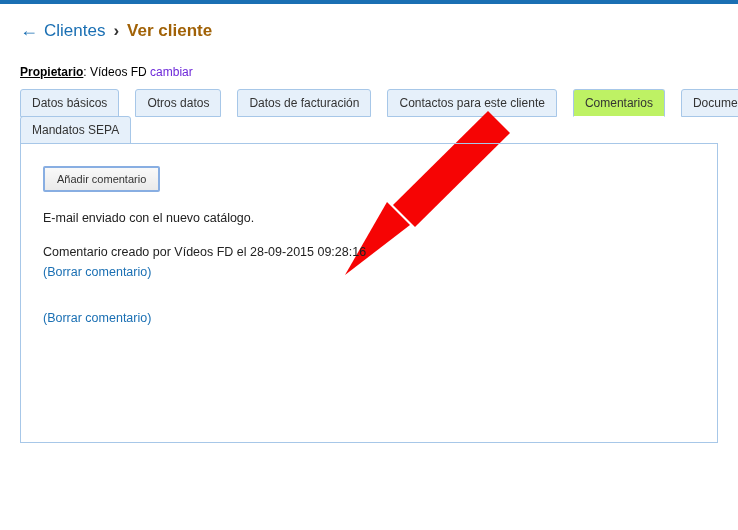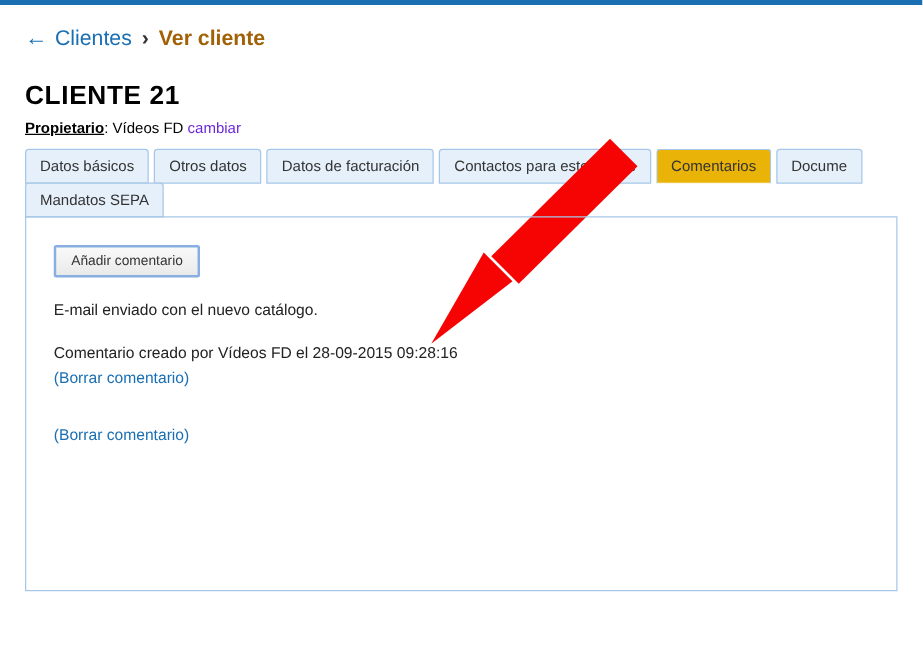--- a/index.html
+++ b/index.html
@@ -55,35 +55,35 @@
       margin-bottom: 10px;
     }
     .owner-label { font-weight: bold; text-decoration: underline; }
     .owner-link {
       color: #6d28d9;
       cursor: pointer;
       text-align: center;
     }
     .tabs {
       display: flex;
-      gap: 4px;
+      gap: 16px;
     }
     .tab {
       border: 1px solid #a7c7e8;
       background: #e6f0fa;
       padding: 6px 11px;
       font-size: 12px;
       color: #333;
       border-radius: 3px 3px 0 0;
       cursor: pointer;
       white-space: nowrap;
       position: relative;
     }
     .tab.active {
-      background: #eab308;
+      background: #bef264;
       border-bottom: 1px solid #fff;
       z-index: 2;
     }
     .tabs-row2 {
       display: flex;
       gap: 4px;
       margin-top: -1px;
     }
     .tabs-row2 .tab {
       z-index: 0;
@@ -136,21 +136,20 @@
 
 <div class="content">
 
   <div class="breadcrumb">
     <span class="back-arrow">←</span>
     <span class="bc-link">Clientes</span>
     <span class="bc-sep">›</span>
     <span class="bc-current">Ver cliente</span>
   </div>
 
-  <div class="page-title">CLIENTE 21</div>
 
   <div class="owner-line">
     <span class="owner-label">Propietario</span>:
     <span>Vídeos FD</span>
     <span class="owner-link">cambiar</span>
   </div>
 
   <div class="tabs">
     <div class="tab">Datos básicos</div>
     <div class="tab">Otros datos</div>

